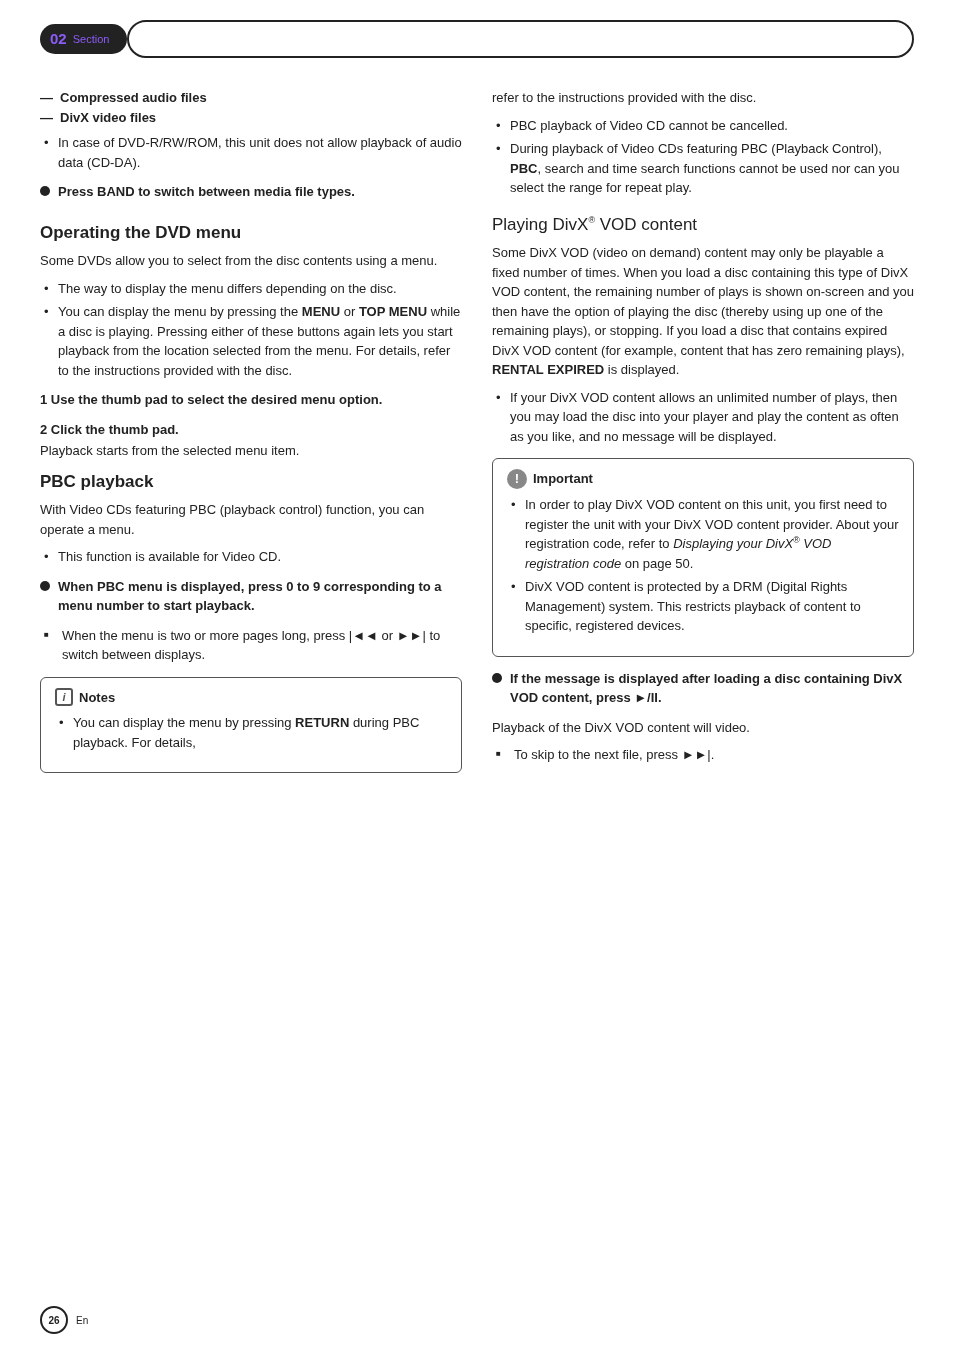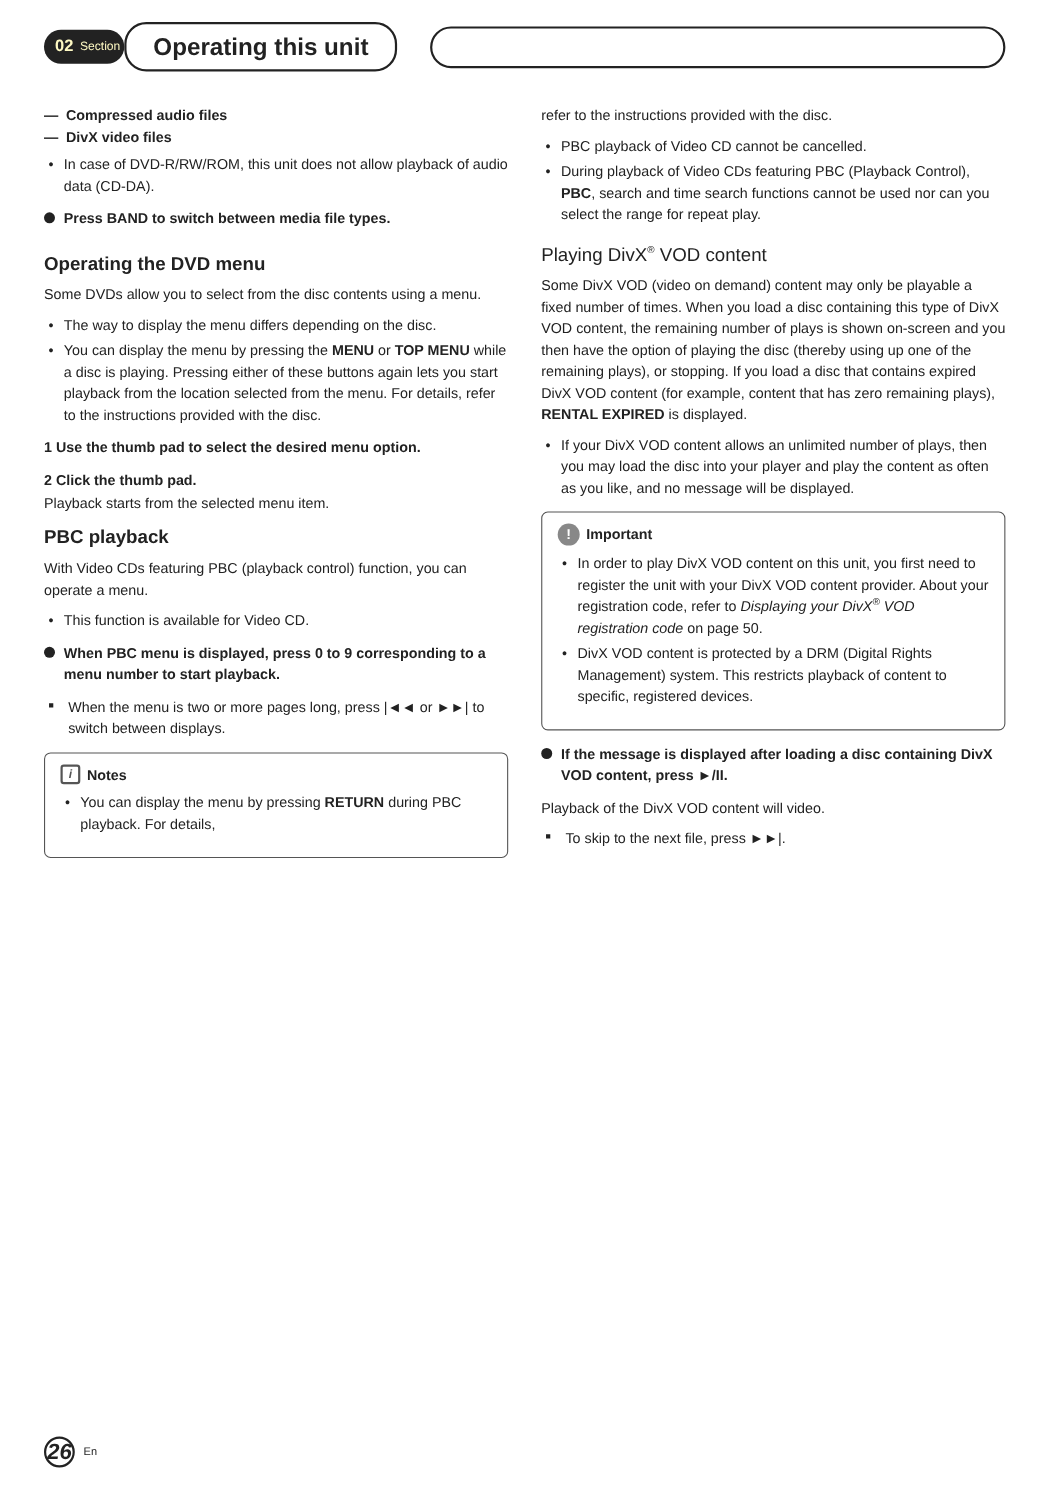--- a/index.html
+++ b/index.html
@@ -24,23 +24,23 @@
     .header {
       display: flex;
       align-items: center;
       margin-bottom: 30px;
       border-bottom: none;
     }
     .section-badge {
       display: flex;
       align-items: center;
       background: #222;
-      color: #fef9c3;
+      color: #8b5cf6;
       border-radius: 20px;
-      padding: 4px 0 4px 10px;
+      padding: 4px 14px 4px 10px;
       font-size: 13px;
       font-weight: bold;
       margin-right: 0;
       white-space: nowrap;
     }
     .section-number {
       font-size: 15px;
       font-weight: bold;
       margin-right: 6px;
     }
@@ -262,22 +262,21 @@
     }
     .page-number-box {
       border: 2px solid #222;
       border-radius: 50%;
       width: 28px;
       height: 28px;
       display: flex;
       align-items: center;
       justify-content: center;
       font-weight: bold;
-      font-size: 20px;
-      font-style: italic;
+      font-size: 10px;
     }
     .lang-label {
       font-size: 10px;
     }
 
     
     em { font-style: italic; }
     strong { font-weight: bold; }
 
     
@@ -292,21 +291,20 @@
 </head>
 <body>
 
 <div class="page">
 
   <div class="header">
     <div class="section-badge">
       <span class="section-number">02</span>
       <span style="font-size:11px;font-weight:normal;margin-right:4px;">Section</span>
     </div>
-    <div class="header-title-box">Operating this unit</div>
     <div class="header-right-box"></div>
   </div>
 
   <div class="columns">
 
     <div class="col-left">
 
       <div class="top-notes">
         <div class="dash-item">Compressed audio files</div>
         <div class="dash-item">DivX video files</div>

